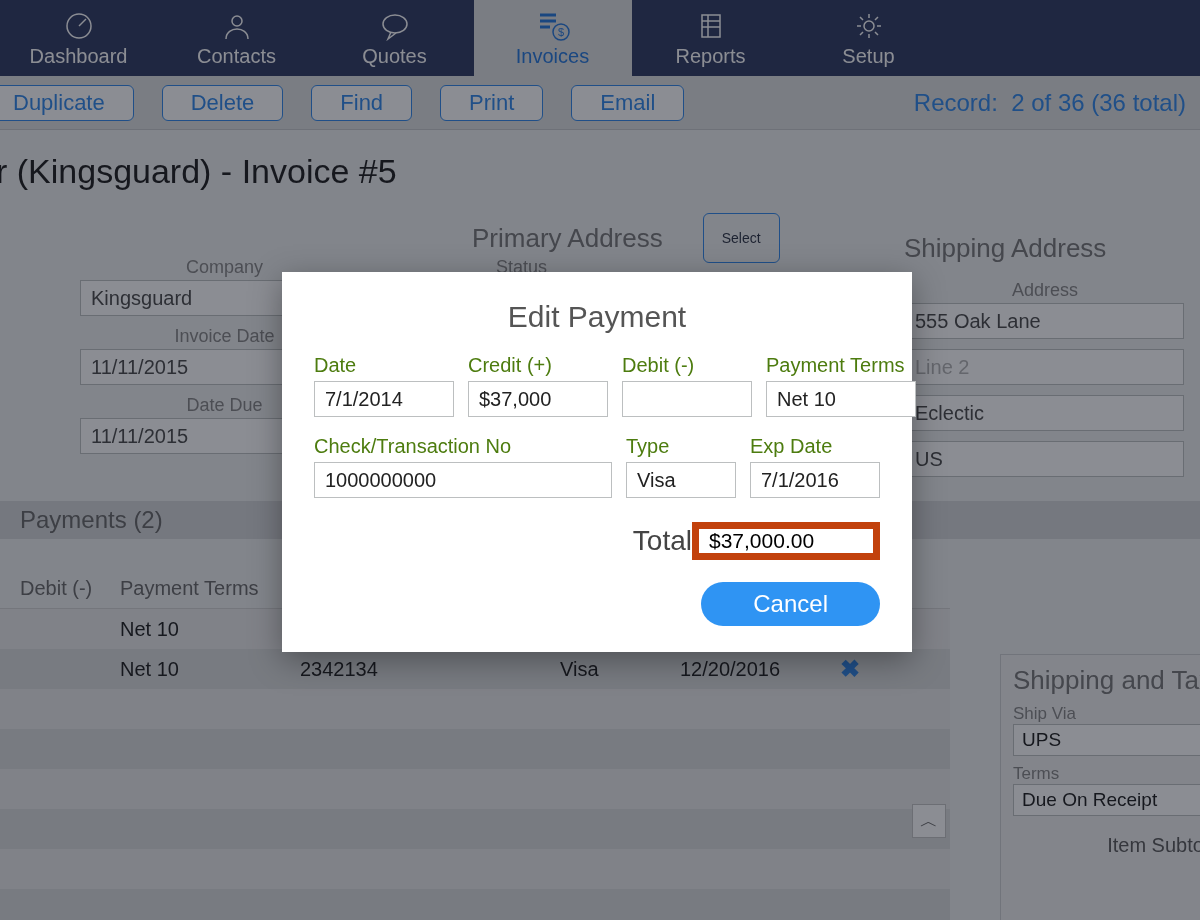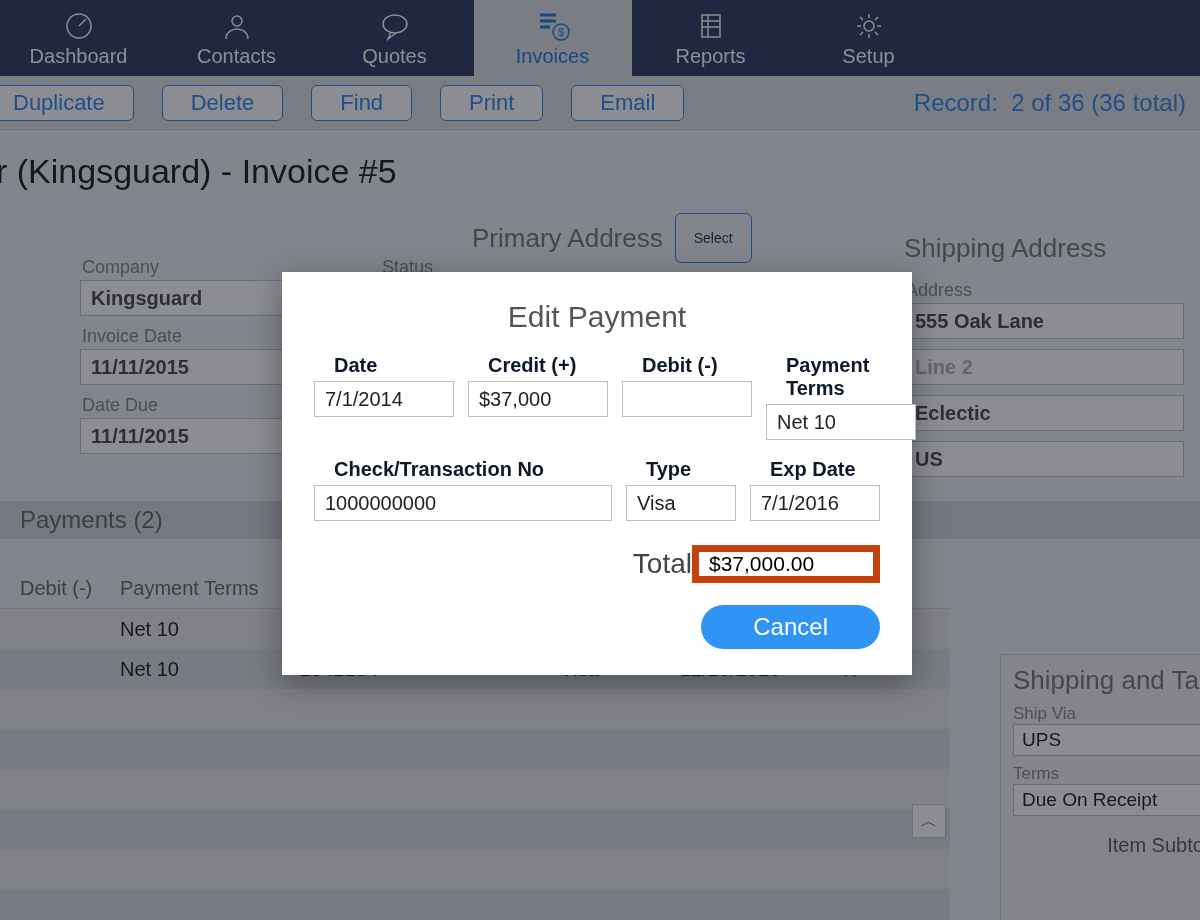--- a/index.html
+++ b/index.html
@@ -83,44 +83,43 @@
   .col { display:flex; flex-direction:column; gap:10px; }
   .col.col1 { width: 460px; }
   .col.col2 { width: 480px; }
   .col.col3 { width: 280px; margin-top: 20px; }
   .section-header {
     font-size: 26px;
     color: #666;
     font-weight: 300;
     display:flex;
     align-items:center;
-    gap: 12px;
+    gap: 40px;
     padding: 4px 0 6px;
   }
   .select-btn {
     border: 1.5px solid #1779e6;
     background: transparent;
     color: #0f172a;
     font-size: 14px;
     padding: 16px 18px;
     border-radius: 6px;
     cursor: pointer;
   }
   .field-row { display:flex; gap:10px; }
   .field { display:flex; flex-direction:column; gap:2px; flex:1;}
-  .field label { color:#777; font-size:18px; font-weight:300; padding-left:2px;}
+  .field label { color:#777; font-size:18px; font-weight:300; padding-left:2px;text-align:center;}
   .field input, .readonly-box {
     border:1px solid #b6b9ba;
     background:#fff;
     height:36px;
     font-size:20px;
     padding: 16px 10px;
     color:#333;
     font-family:inherit;
-    font-weight:bold;
   }
   .field input::placeholder { color:#aaa; }
   .divider {
     height: 38px;
     background: #cfd2d3;
     margin: 24px 0 0 -20px;
     width: 1260px;
     display:flex;
     align-items:center;
     font-size: 24px;
@@ -218,21 +217,21 @@
     text-align:center;
     font-weight:300;
     font-size:30px;
     color:#555;
     margin-bottom: 20px;
   }
   .modal .mrow{
     display:flex; gap:14px; margin-bottom:18px;
   }
   .modal .mfield{ display:flex; flex-direction:column; gap:4px; }
-  .modal .mfield label{ color:#0f172a; font-size:20px; font-weight:700;margin-left:20px;}
+  .modal .mfield label{ color:#4d7c0f; font-size:20px; font-weight:400;}
   .modal .mfield input{
     border:1px solid #bcbfc0;
     height:36px;
     font-size:20px;
     padding:4px 10px;
     font-family:inherit;
     color:#222;
   }
   .modal .total-row{
     display:flex;

